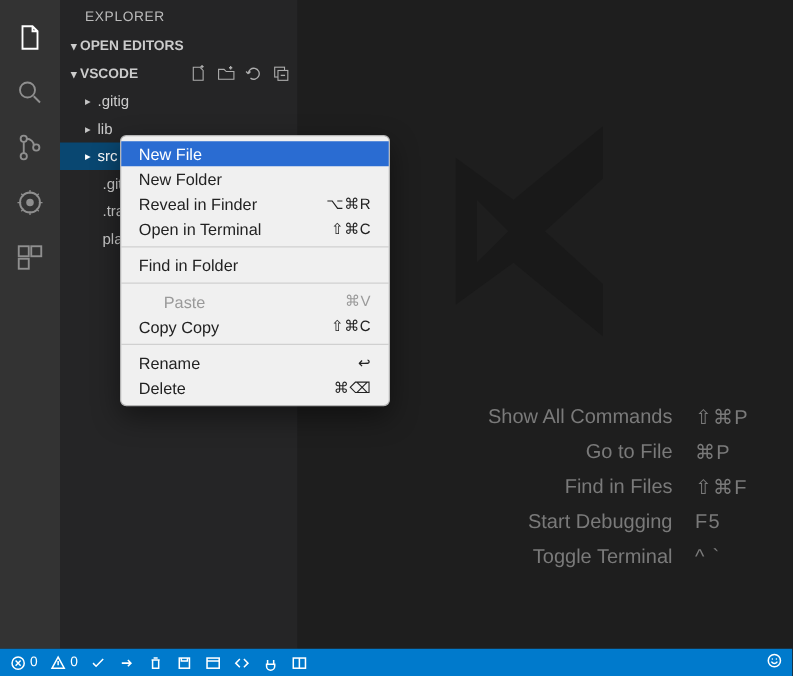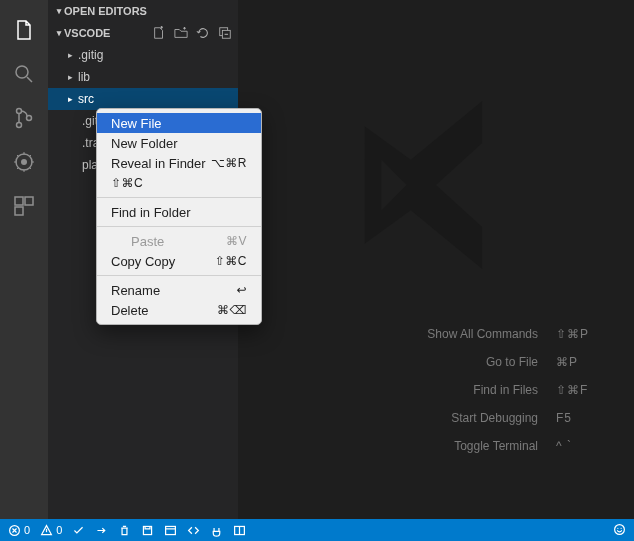--- a/index.html
+++ b/index.html
@@ -25,27 +25,27 @@
 .tree-row { display:flex; align-items:center; height:22px; padding-left:20px; color:#cccccc; cursor:pointer; }
 .tree-row.sel { background:#094771; color:#ffffff; }
 .tree-row .tw { width:10px; font-size:9px; color:#c5c5c5; }
 .tree-row.sel .tw { color:#fff; }
 .tree-row.file { padding-left:34px; }
 
 
 .editor { position:absolute; left:238px; top:0; width:396px; height:519px; background:#1e1e1e; }
 .watermark { position:absolute; left:50%; top:80px; transform:translateX(-50%); opacity:0.9; }
 .watermark svg { width:210px; height:210px; }
-.shortcuts { position:absolute; right:28px; top:320px; font-size:12px; color:#7a7a7a;margin-left:20px; }
+.shortcuts { position:absolute; right:28px; top:320px; font-size:16px; color:#7a7a7a;margin-left:20px; }
 .shortcuts .row { display:flex; justify-content:flex-end; align-items:center; height:28px; gap:18px; }
 .shortcuts .lbl { text-align:right; }
 .shortcuts .key { font-family:inherit; letter-spacing:1px; min-width:50px; text-align:left; color:#7a7a7a; }
 
 
-.ctx { position:absolute; left:96px; top:108px; width:166px; background:#f0f0f0; border:1px solid #b5b5b5; border-radius:5px; box-shadow:0 8px 22px rgba(0,0,0,0.45); padding:4px 0; font-size:13px; color:#222; }
+.ctx { position:absolute; left:96px; top:108px; width:216px; background:#f0f0f0; border:1px solid #b5b5b5; border-radius:5px; box-shadow:0 8px 22px rgba(0,0,0,0.45); padding:4px 0; font-size:13px; color:#222; }
 .ctx .mi { display:flex; justify-content:space-between; align-items:center; height:20px; padding:0 14px; cursor:default; }
 .ctx .mi.hl { background:#2a6cd2; color:#fff; }
 .ctx .mi.dis { color:#9a9a9a;margin-left:20px; }
 .ctx .sep { height:1px; background:#d0d0d0; margin:4px 0; }
 .ctx .sc { font-size:12px; letter-spacing:0.5px; }
 
 
 .status { position:absolute; left:0; bottom:0; width:634px; height:22px; background:#007acc; color:#fff; display:flex; align-items:center; font-size:11px; padding:0 8px; justify-content:space-between; }
 .status-left { display:flex; align-items:center; gap:10px; }
 .status-left .item { display:flex; align-items:center; gap:3px; }
@@ -85,20 +85,21 @@
   <div class="aicon">
     <svg viewBox="0 0 24 24">
         <rect x="3" y="3" width="8" height="8"></rect>
         <rect x="13" y="3" width="8" height="8"></rect>
         <rect x="3" y="13" width="8" height="8"></rect>
       </svg>
   </div>
 </div>
 
 <div class="sidebar">
+  <div class="sidebar-title">EXPLORER</div>
   <div class="section-header">
     <span class="tw">▾</span>
     <span>OPEN EDITORS</span>
   </div>
   <div class="section-header vs">
     <div style="display:flex;align-items:center;">
       <span class="tw">▾</span>
       <span>VSCODE</span>
     </div>
     <div class="section-actions">
@@ -190,20 +191,21 @@
     </div>
     <div class="mi">
       <span>New Folder</span>
       <span class="sc"></span>
     </div>
     <div class="mi">
       <span>Reveal in Finder</span>
       <span class="sc">⌥⌘R</span>
     </div>
     <div class="mi">
+      <span>Open in Terminal</span>
       <span class="sc">⇧⌘C</span>
     </div>
     <div class="sep"></div>
     <div class="mi">
       <span>Find in Folder</span>
       <span class="sc"></span>
     </div>
     <div class="sep"></div>
     <div class="mi dis">
       <span>Paste</span>

